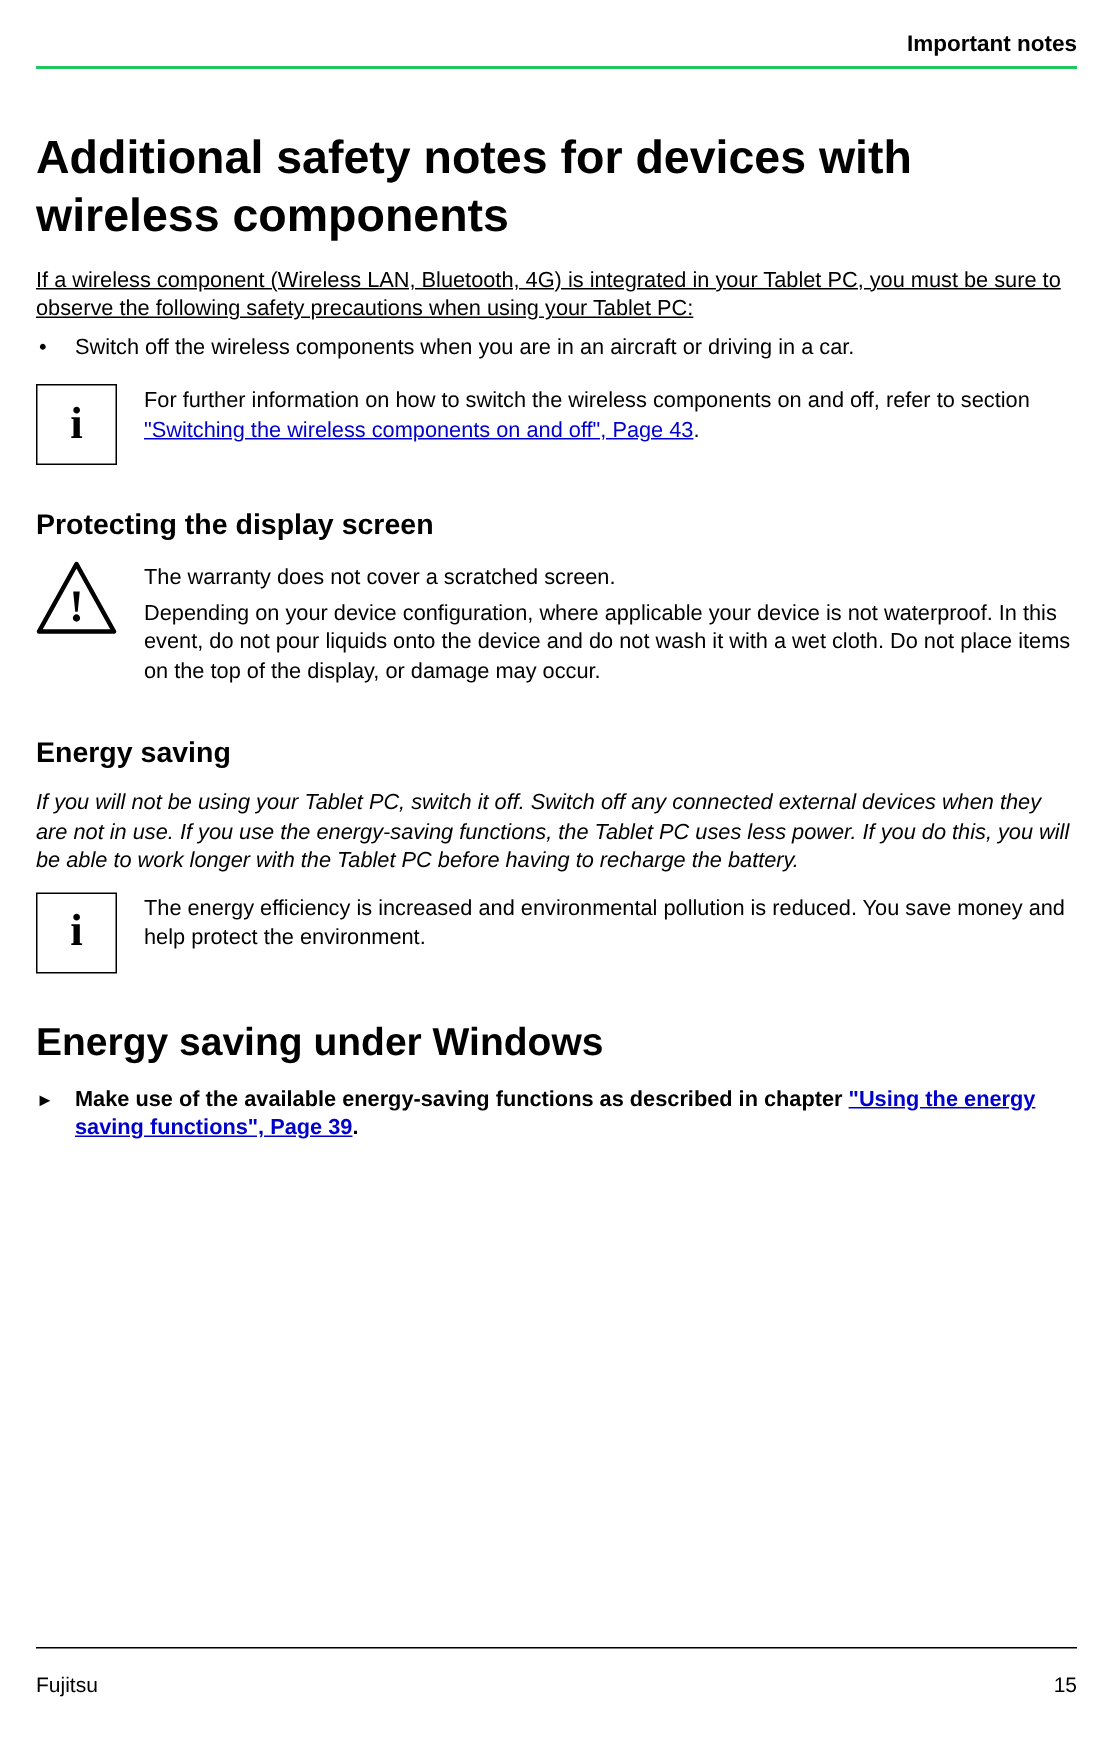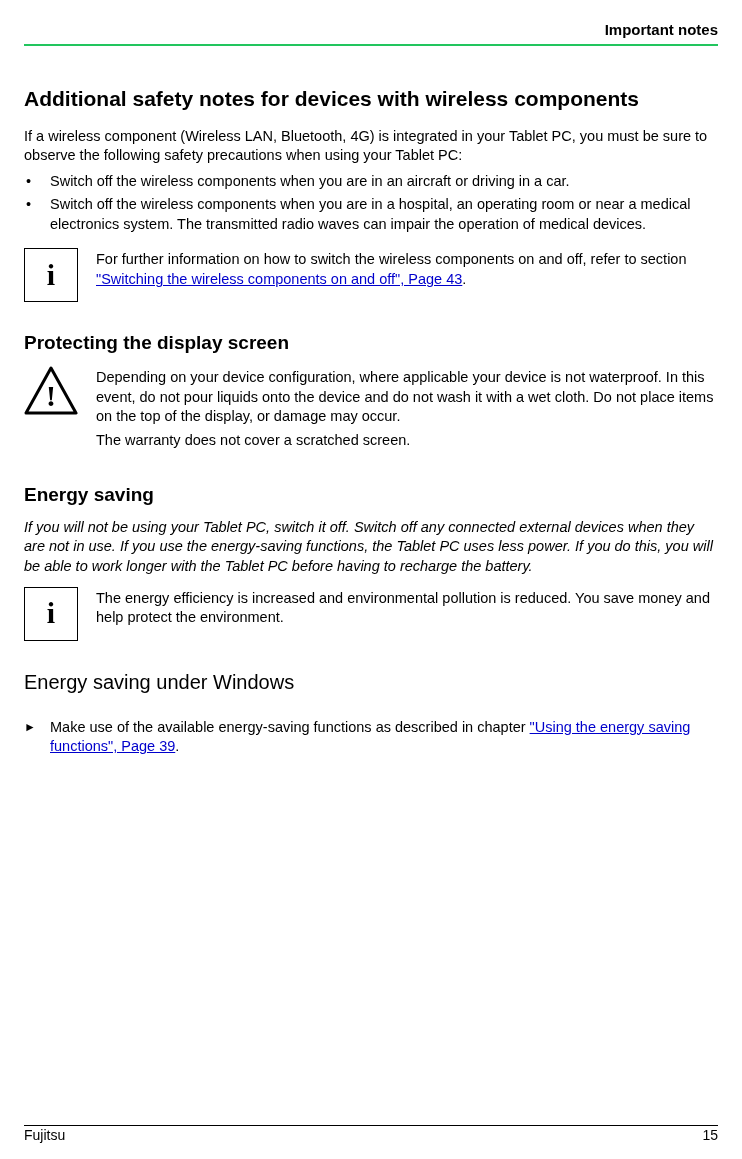--- a/index.html
+++ b/index.html
@@ -19,39 +19,40 @@
     }
     .header-label {
       text-align: right;
       font-weight: bold;
       font-size: 15px;
       padding-bottom: 4px;
       border-bottom: 2px solid #22c55e;
       margin-bottom: 40px;
     }
     h1 {
-      font-size: 21px;
+      font-size: 31px;
       font-weight: bold;
       margin-bottom: 14px;
       line-height: 1.25;
     }
     h2 {
       font-size: 19px;
       font-weight: bold;
       margin-top: 28px;
       margin-bottom: 10px;
     }
     h3 {
-      font-size: 20px;
-      font-weight: normal;
+      font-size: 26px;
+      font-weight: bold;
       margin-top: 28px;
-      margin-bottom: 22px;
+      margin-bottom: 12px;
     }
     p.intro {
       margin-bottom: 6px;
+      text-decoration: underline;
     }
     ul.bullets {
       list-style: none;
       margin-bottom: 14px;
     }
     ul.bullets li {
       position: relative;
       padding-left: 26px;
       margin-bottom: 4px;
     }
@@ -100,60 +101,60 @@
     }
     .info-text p {
       margin-bottom: 4px;
     }
     .link {
       color: #0000cc;
       text-decoration: underline;
     }
     .arrow-list {
       list-style: none;
+      font-weight: bold;
     }
     .arrow-list li {
       position: relative;
       padding-left: 26px;
     }
     .arrow-list li::before {
       content: "►";
       position: absolute;
       left: 0;
       top: 1px;
       font-size: 12px;
     }
     .footer {
       position: absolute;
-      bottom: 14px;
+      bottom: 26px;
       left: 24px;
       right: 24px;
       border-top: 1.5px solid #000;
-      padding-top: 0;
+      padding-top: 15px;
       display: flex;
       justify-content: space-between;
       font-size: 14px;
     }
     .section-body {
       margin-bottom: 10px;
       font-style: italic;
     }
   </style>
 </head>
 <body>
 
 <div class="header-label">Important notes</div>
 
 <h1>Additional safety notes for devices with wireless components</h1>
 
 <p class="intro">If a wireless component (Wireless LAN, Bluetooth, 4G) is integrated in your Tablet PC, you must be sure to observe the following safety precautions when using your Tablet PC:</p>
 
 <ul class="bullets">
   <li>Switch off the wireless components when you are in an aircraft or driving in a car.</li>
-  <li>Switch off the wireless components when you are in a hospital, an operating room or near a medical electronics system. The transmitted radio waves can impair the operation of medical devices.</li>
 </ul>
 
 <div class="info-box">
   <div class="icon-frame">
       <span class="icon-i">i</span>
     </div>
   <div class="info-text">
     <p>
       <span>For further information on how to switch the wireless components on and off, refer to section </span><span class="link">"Switching the wireless components on and off", Page 43</span><span>.</span>
     </p>
@@ -163,22 +164,22 @@
 <h2>Protecting the display screen</h2>
 
 <div class="info-box">
   <div class="warning-triangle">
     <svg viewBox="0 0 54 50">
       <polygon points="27,2 52,47 2,47" fill="none" stroke="#000" stroke-width="3" stroke-linejoin="round"></polygon>
       <text x="27" y="40" text-anchor="middle" font-family="Georgia, serif" font-weight="bold" font-size="30">!</text>
     </svg>
   </div>
   <div class="info-text">
+    <p>The warranty does not cover a scratched screen.</p>
     <p>Depending on your device configuration, where applicable your device is not waterproof. In this event, do not pour liquids onto the device and do not wash it with a wet cloth. Do not place items on the top of the display, or damage may occur.</p>
-    <p>The warranty does not cover a scratched screen.</p>
   </div>
 </div>
 
 <h2>Energy saving</h2>
 
 <p class="section-body">If you will not be using your Tablet PC, switch it off. Switch off any connected external devices when they are not in use. If you use the energy-saving functions, the Tablet PC uses less power. If you do this, you will be able to work longer with the Tablet PC before having to recharge the battery.</p>
 
 <div class="info-box">
   <div class="icon-frame">
       <span class="icon-i">i</span>

